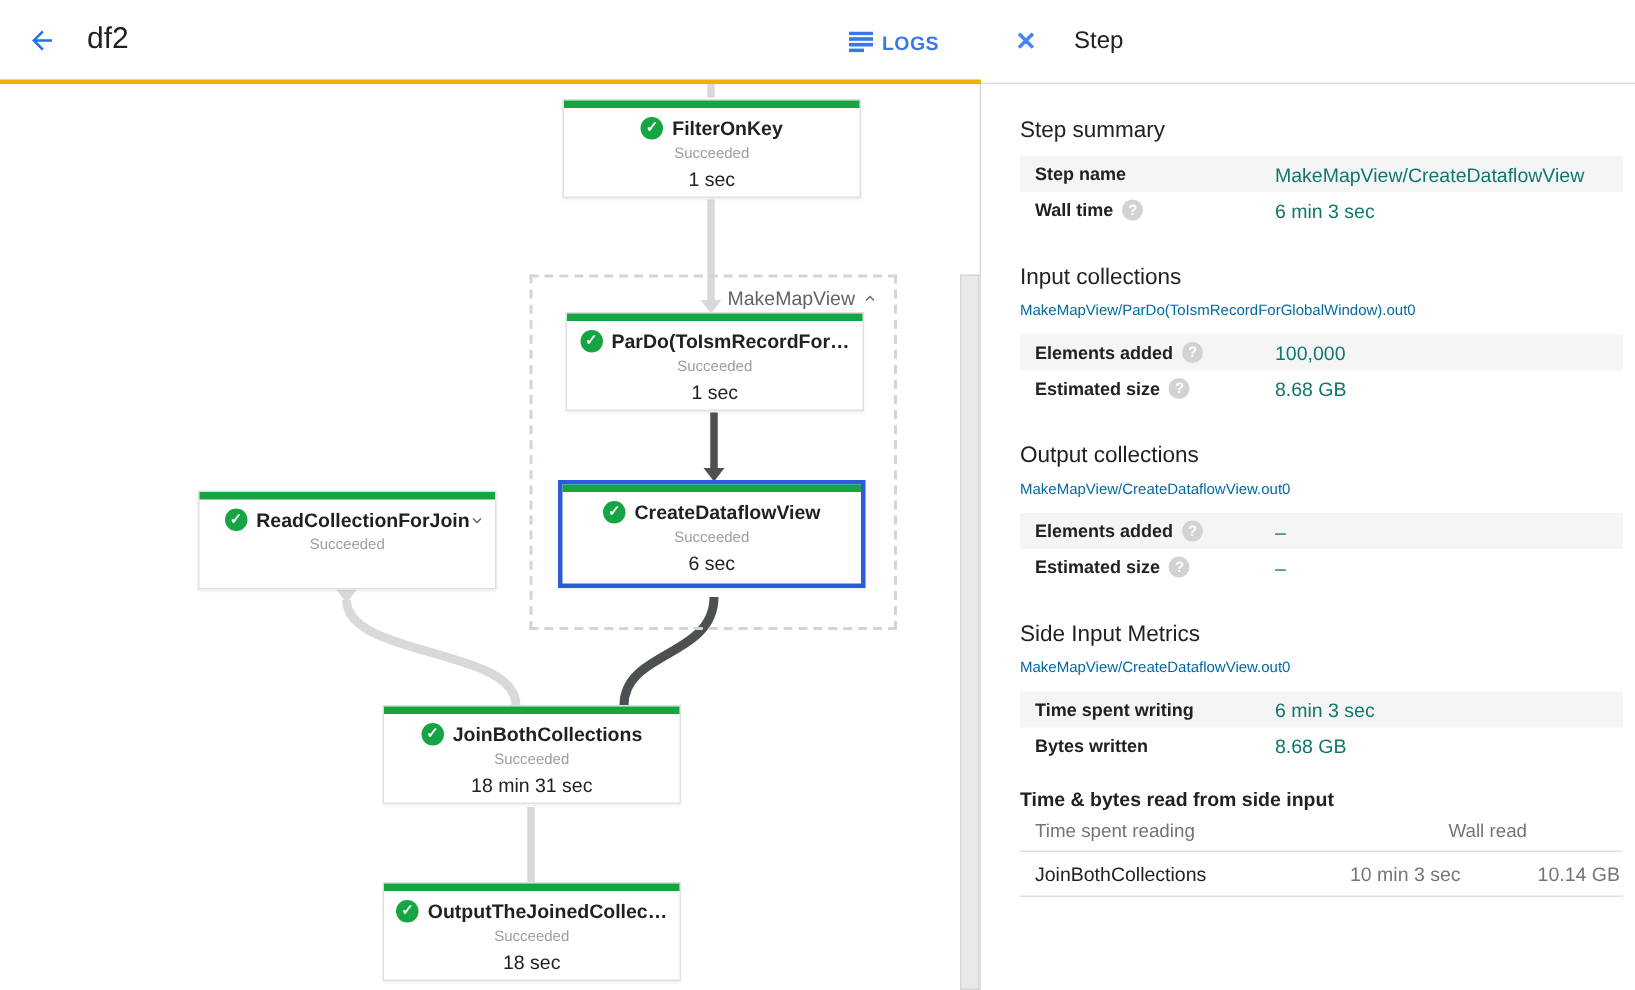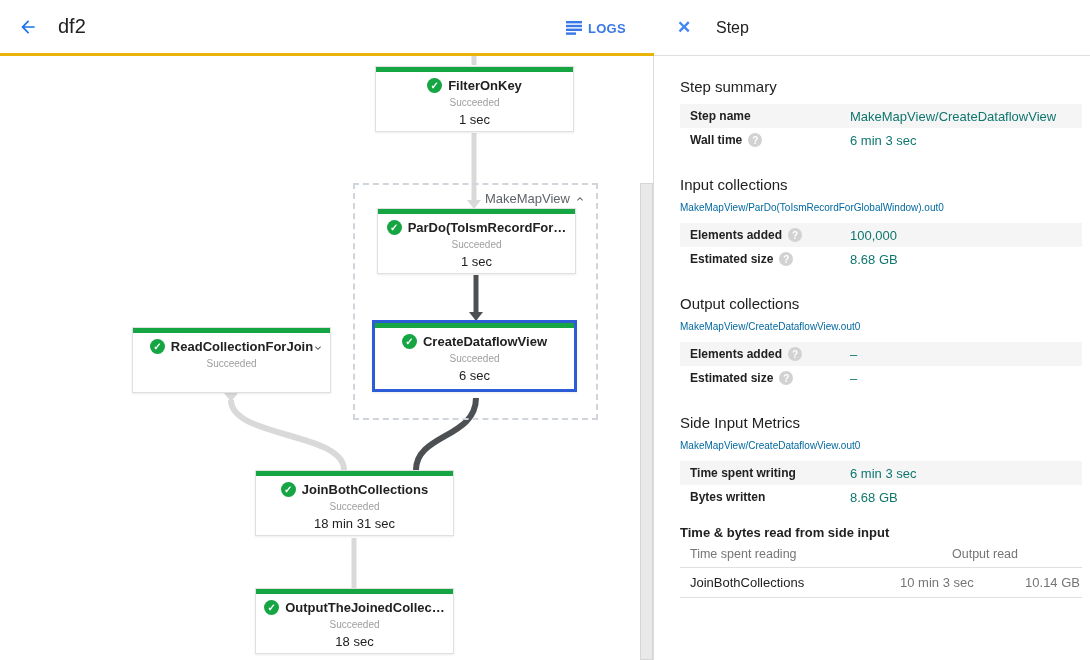--- a/index.html
+++ b/index.html
@@ -274,21 +274,21 @@
       <div class="prow">
         <span class="plabel">
             <span>Bytes written</span>
           </span>
         <span class="pvalue">8.68 GB</span>
       </div>
 
       <div class="tbl-h">Time &amp; bytes read from side input</div>
       <div class="tbl-row tbl-head">
         <span class="c2">Time spent reading</span>
-        <span class="c3">Output read</span>
+        <span class="c3">Wall read</span>
       </div>
       <div class="tbl-row tbl-data">
         <span class="c1">JoinBothCollections</span>
         <span class="c2">10 min 3 sec</span>
         <span class="c3">10.14 GB</span>
       </div>
 
     </div>
   </div>
 </div>

